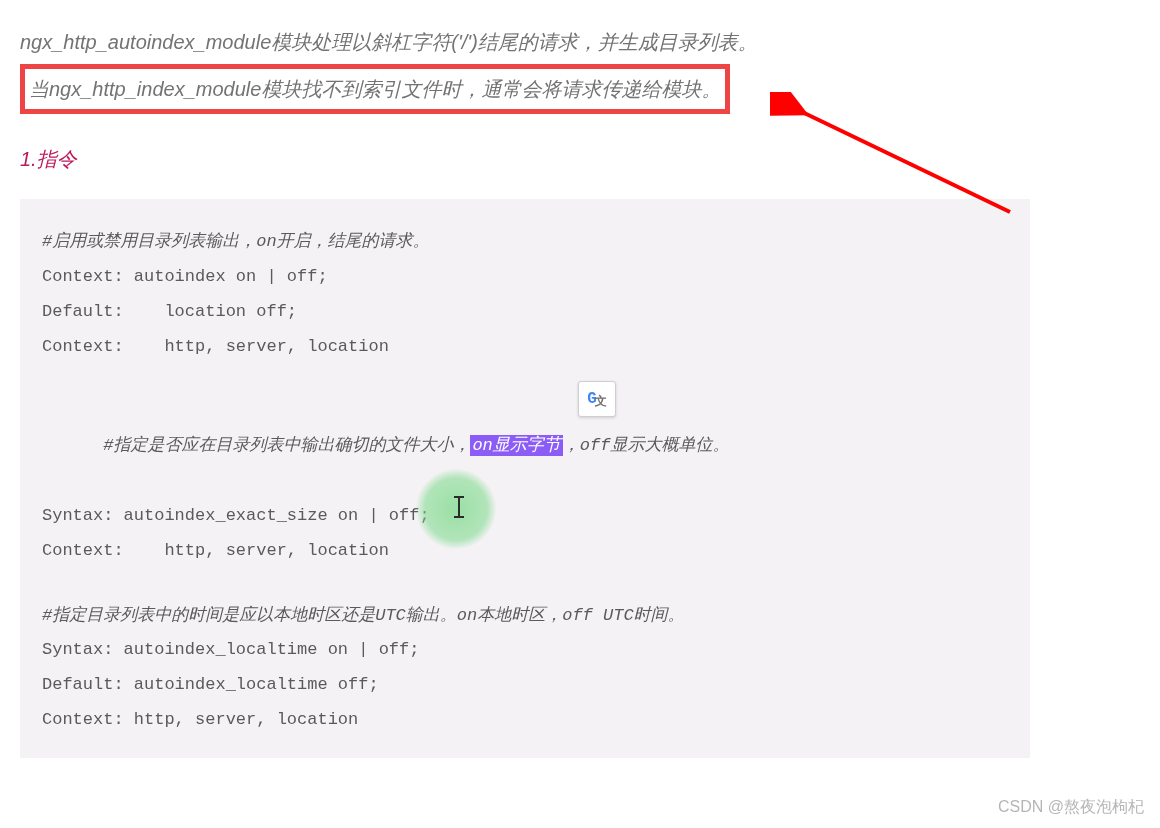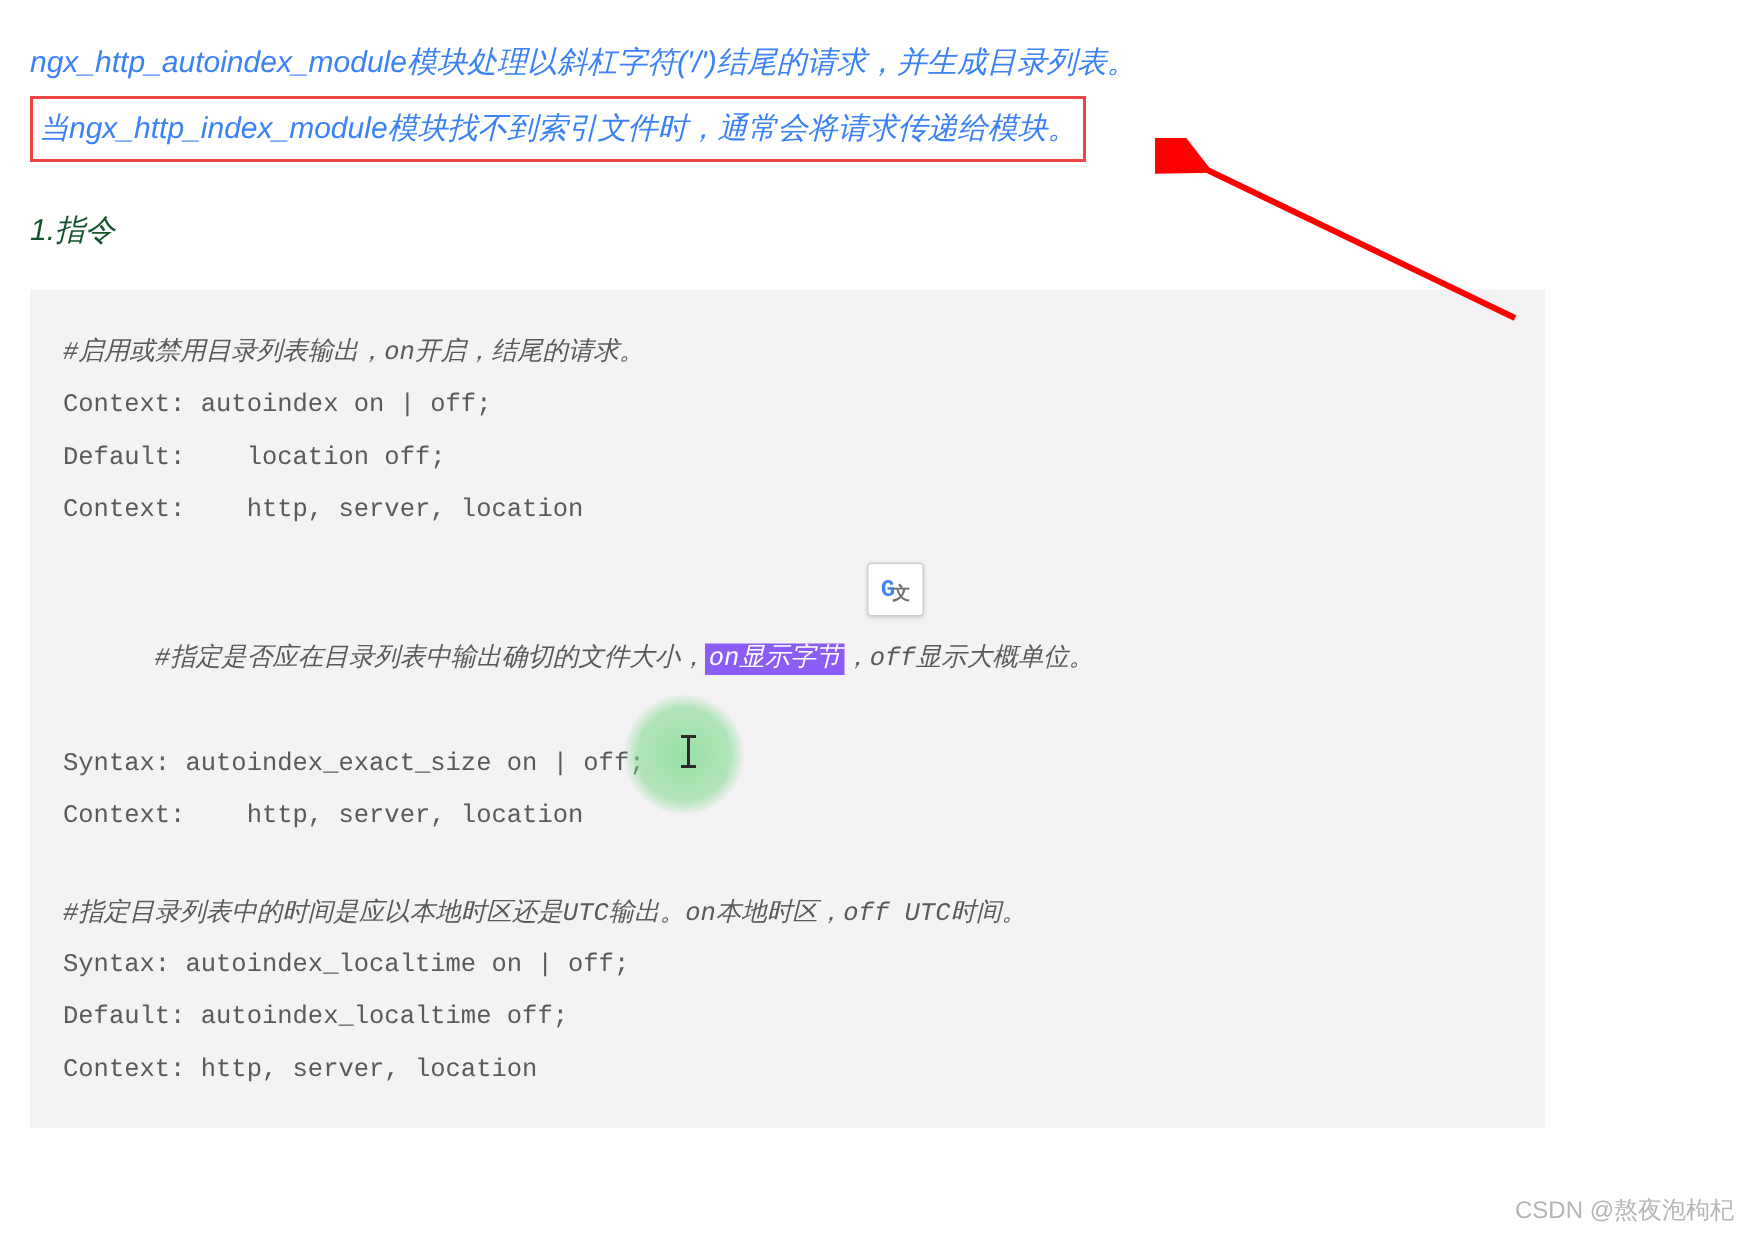--- a/index.html
+++ b/index.html
@@ -12,33 +12,33 @@
     position: relative;
     overflow: hidden;
   }
   .wrap {
     padding: 24px 20px 0 20px;
     width: 1010px;
   }
   .intro {
     font-style: italic;
     font-size: 20px;
-    color: #3b82f6;
+    color: #737373;
     line-height: 1.8;
   }
   .boxed {
     display: inline-block;
-    border: 2px solid #ef4444;
+    border: 5px solid #ef4444;
     padding: 2px 4px;
     margin-top: 4px;
   }
   .section-title {
     font-style: italic;
     font-size: 20px;
-    color: #14532d;
+    color: #be185d;
     margin: 32px 0 26px 0;
   }
   .code-block {
     background: #f4f2f4;
     padding: 26px 22px 20px 22px;
     font-family: "Consolas", "Menlo", "Courier New", monospace;
     font-size: 17px;
     line-height: 2.05;
     color: #555;
     position: relative;
@@ -124,21 +124,21 @@
     position: absolute;
     width: 10px;
     height: 2px;
     left: 1px;
     background: #2b2b2b;
   }
   .text-cursor .top { top: 0; }
   .text-cursor .bot { bottom: 0; }
   .watermark {
     position: absolute;
-    right: 4px;
+    right: 16px;
     bottom: 10px;
     font-size: 16px;
     color: rgba(120,120,120,0.55);
     font-family: "Microsoft YaHei", Arial, sans-serif;
   }
 </style>
 </head>
 <body>
 
 <div class="wrap">

